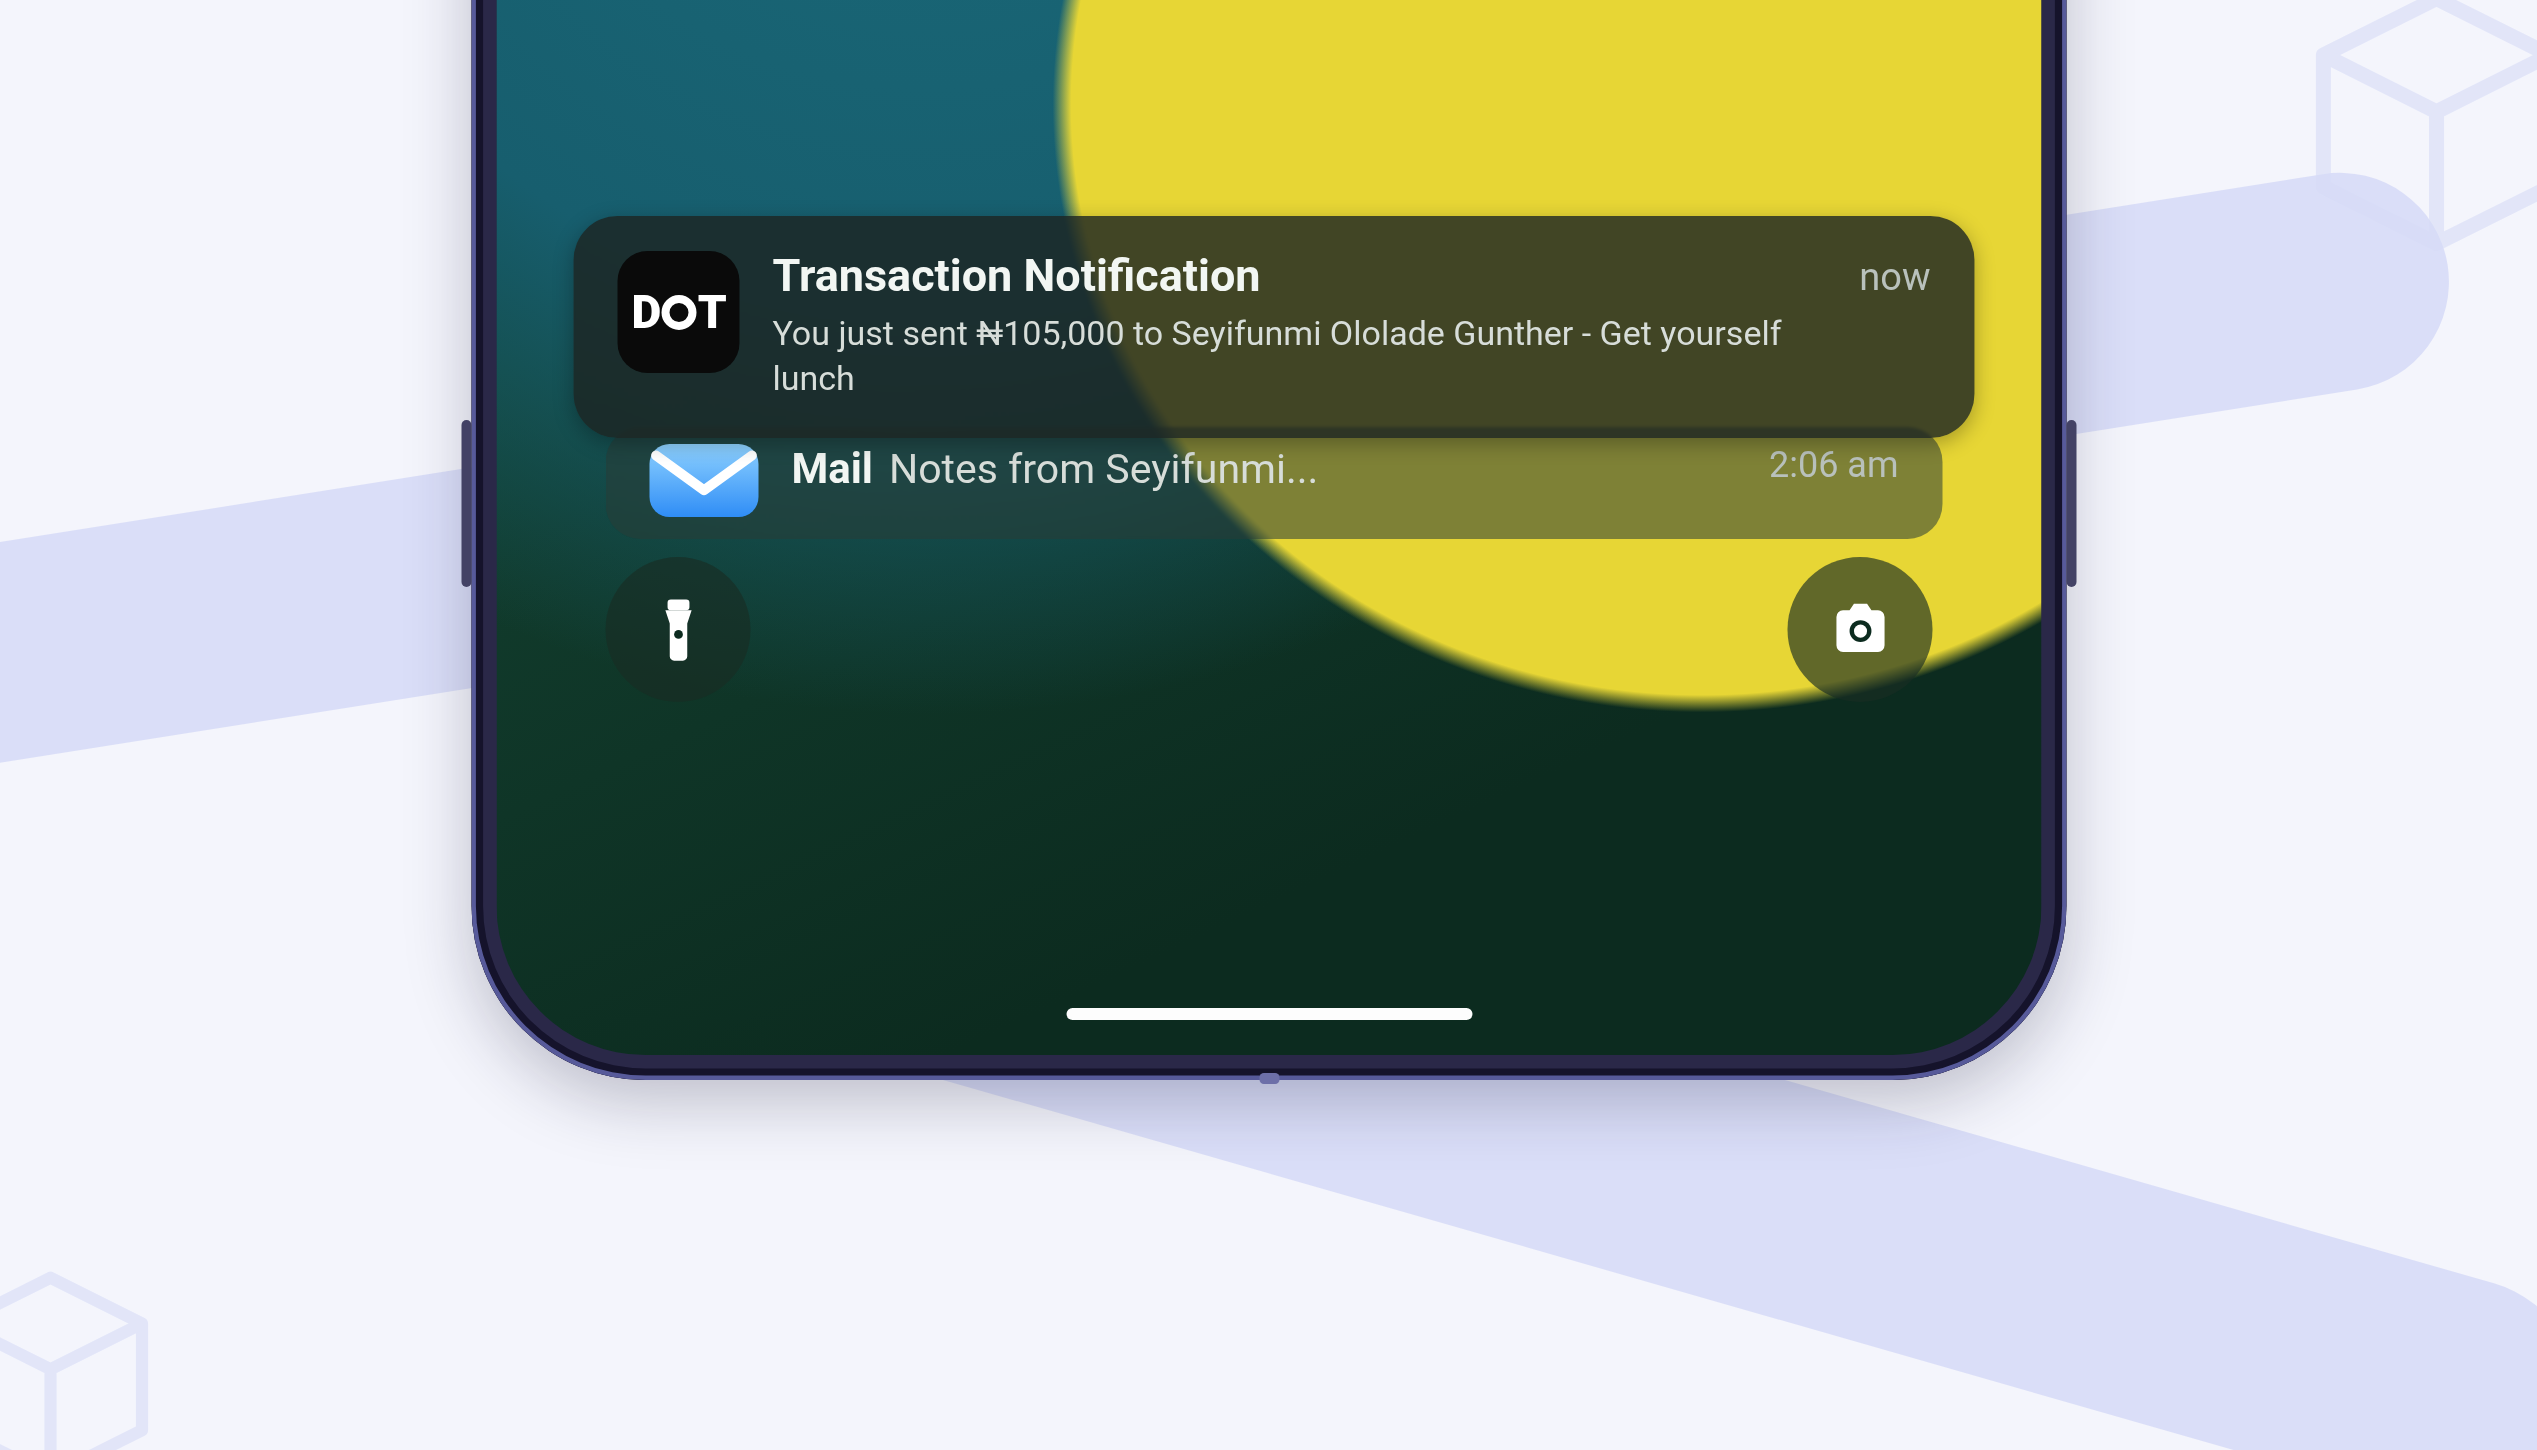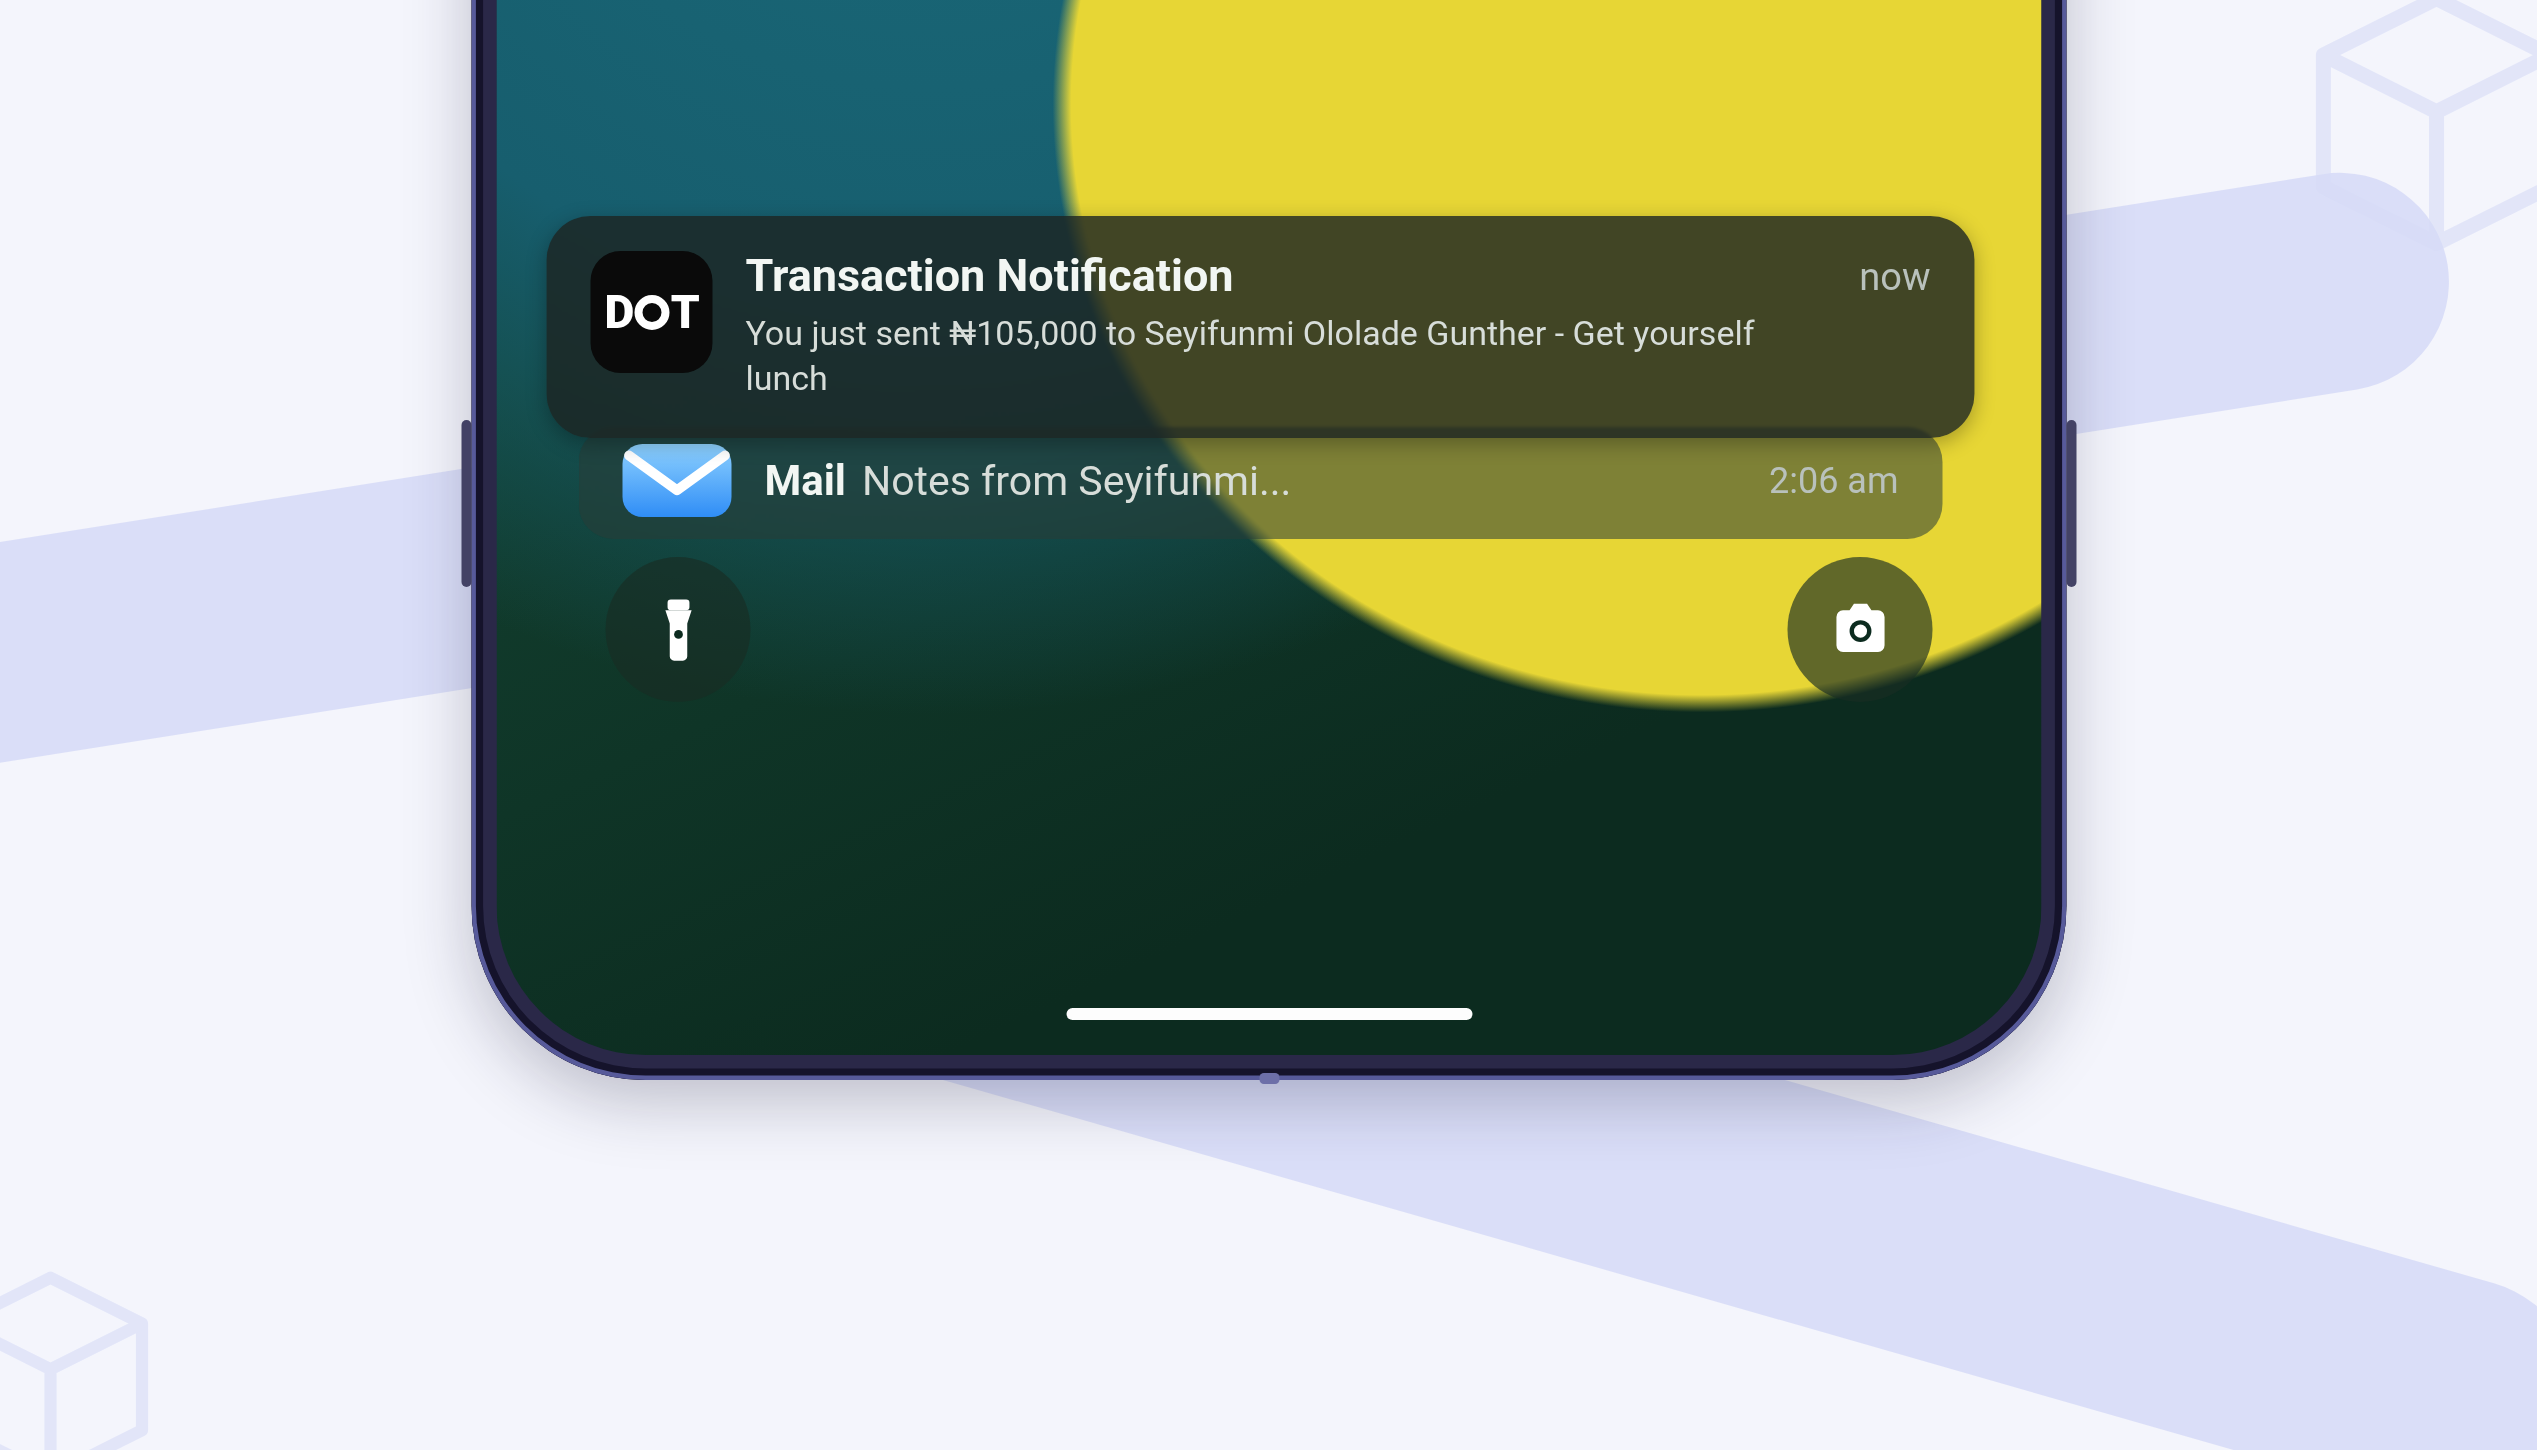--- a/index.html
+++ b/index.html
@@ -48,31 +48,31 @@
 
   .screen{
     width:100%;height:100%;border-radius:149px;overflow:hidden;position:relative;
     background:
       radial-gradient(circle at 64% -4%, #f7c14a 0%, #f7c14a 27%, rgba(247,193,74,0) 28%),
       radial-gradient(ellipse 120% 95% at 78% 48%, #e7d635 0%, #e7d635 34%, rgba(231,214,53,0) 35%),
       radial-gradient(circle at 28% 22%, #1a6a7a 0%, #175e6e 38%, rgba(23,94,110,0) 60%),
       linear-gradient(155deg,#0f3a3f 0%, #123f2f 45%, #0c2b1f 80%);
   }
 
-  .notif-stack{position:absolute;left:50px;right:67px;top:989px;}
+  .notif-stack{position:absolute;left:77px;right:67px;top:989px;}
   .notif{
     position:relative;border-radius:44px;padding:35px 44px 36px 44px;
     display:flex;gap:33px;align-items:flex-start;
     backdrop-filter:blur(1.5px);
   }
   .notif.primary{background:var(--notif-bg);z-index:3;box-shadow:0 5.8px 20px rgba(0,0,0,0.28);}
   .notif.secondary{
     background:var(--notif-bg-2);z-index:1;margin:0 32px;
     padding:17.4px 44px 22px 44px;border-radius:35px;margin-top:-11.6px;
-    align-items:center;
+    align-items:flex-start;
   }
 
   .app-icon{width:122px;height:122px;border-radius:30px;flex:0 0 auto;display:flex;align-items:center;justify-content:center;}
   .app-icon.dot{background:#0a0a0a;}
   .app-icon.dot .dot-logo{color:#fff;font-weight:900;font-size:46px;letter-spacing:-1.5px;display:flex;align-items:center;gap:1.5px;}
   .app-icon.dot .dot-logo .o{display:inline-block;width:35px;height:35px;border:8.7px solid #fff;border-radius:50%;box-sizing:border-box;}
   .app-icon.mail{width:109px;height:73px;border-radius:20px;background:linear-gradient(180deg,var(--mail-2) 0%,var(--mail-1) 100%);position:relative;}
 
   .notif-body{flex:1;min-width:0;}
   .notif-title{font-size:45px;font-weight:700;color:var(--notif-text);line-height:1.1;margin-bottom:10px;}

